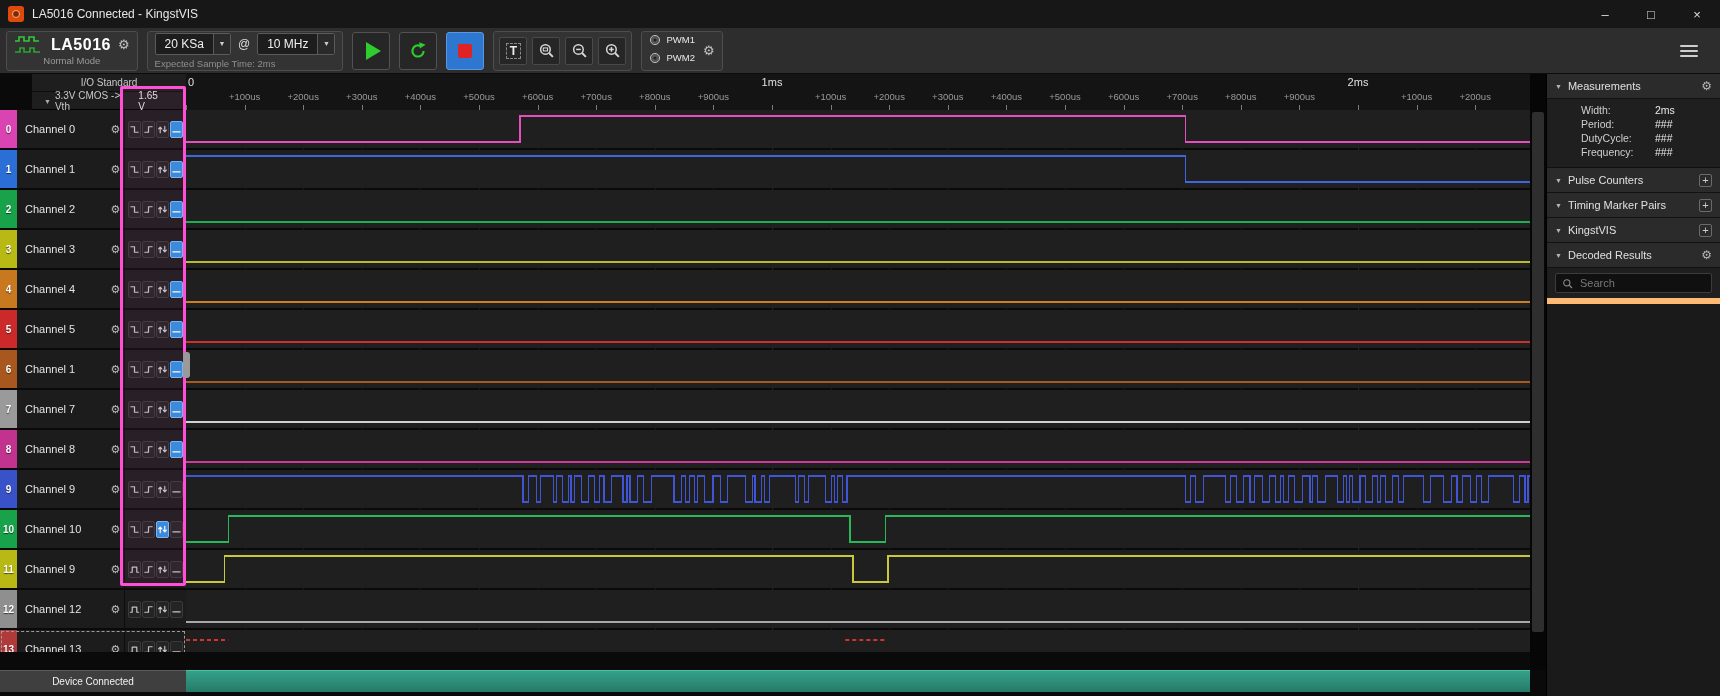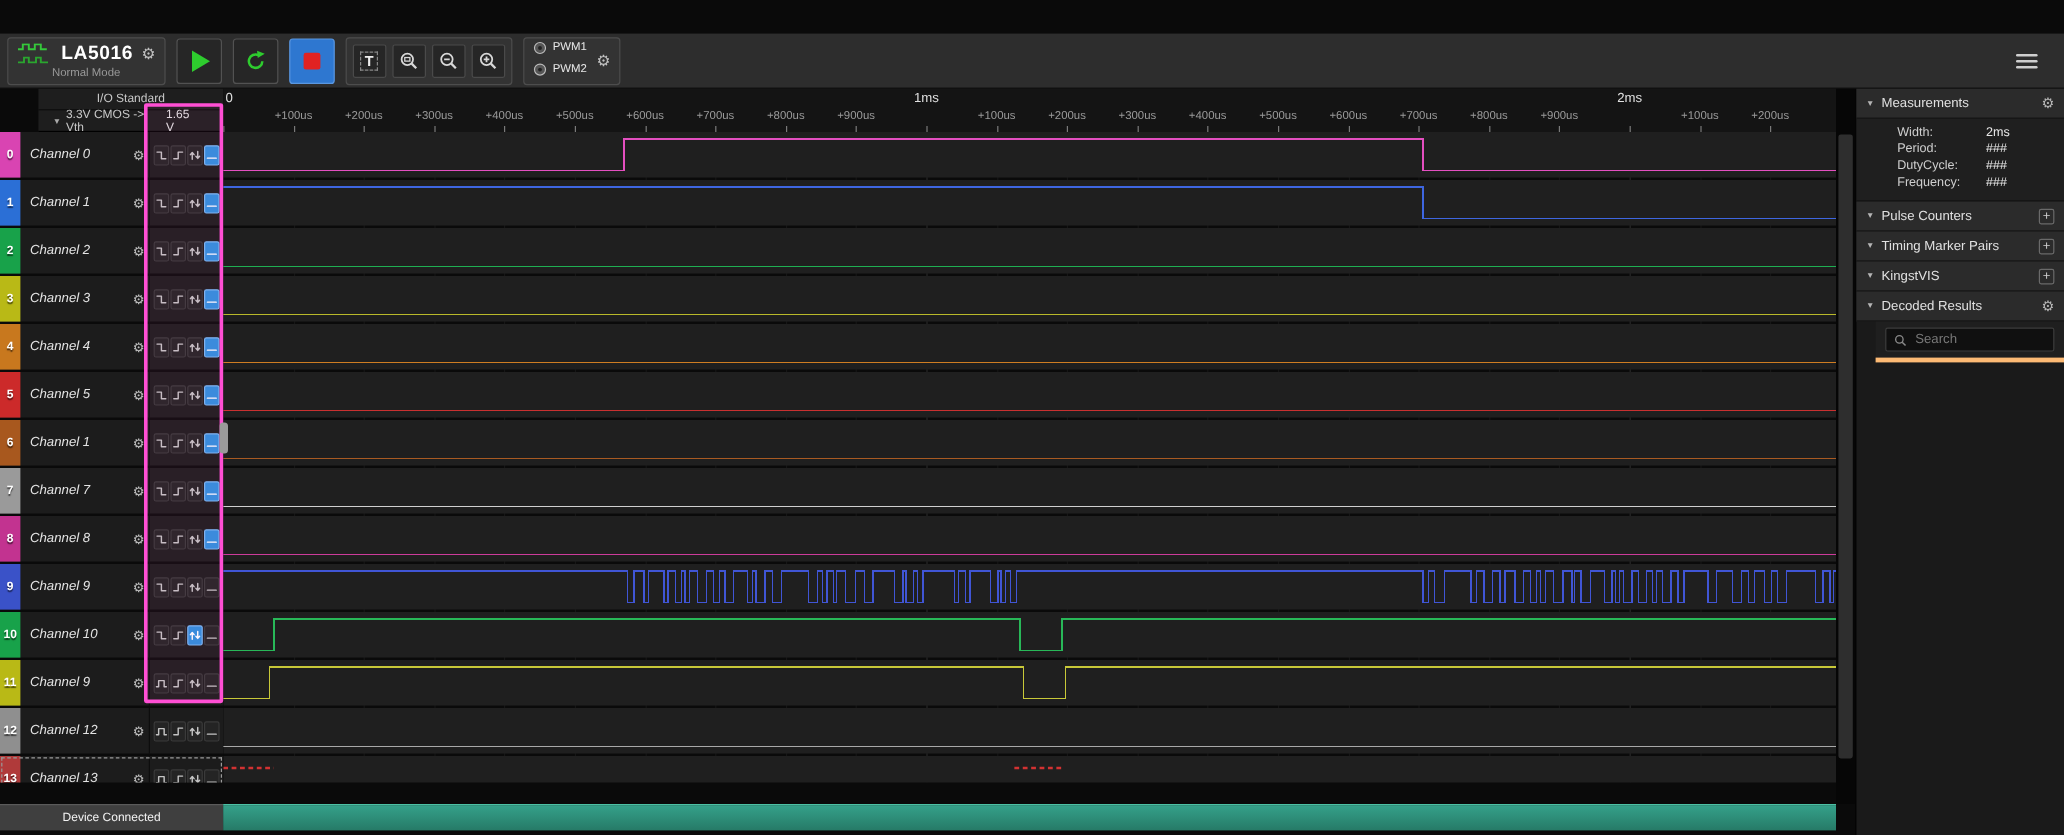--- a/index.html
+++ b/index.html
@@ -46,21 +46,21 @@
   #left-panel{position:absolute;left:0;top:74px;width:186px;height:596px;background:#0a0a0a;}
   #io-header{height:36px;background:#1e1e1e;border-bottom:1px solid #000;font-size:10px;color:#c8c8c8;box-sizing:border-box;margin-left:32px;}
   .io-line1{height:17px;display:flex;align-items:center;justify-content:center;border-bottom:1px solid #0d0d0d;}
   .io-line2{height:18px;display:flex;align-items:center;padding-left:12px;gap:4px;}
   .io-caret{font-size:7px;color:#aaa;}
   .vth{margin-left:auto;margin-right:20px;color:#e0e0e0;}
   #channel-list{position:absolute;left:0;top:36px;width:186px;height:542px;overflow:hidden;background:#0a0a0a;}
   .ch-row{height:38px;margin-bottom:2px;background:#1c1c1c;display:flex;align-items:stretch;}
   .ch-row.focused{outline:1px dashed #9a9a9a;outline-offset:-2px;}
   .ch-badge{width:17px;display:flex;align-items:center;justify-content:center;font-size:10px;font-weight:bold;color:#fff;text-shadow:0 1px 1px rgba(0,0,0,.6);flex:0 0 auto;}
-  .ch-name{flex:1;display:flex;align-items:center;padding-left:8px;font-size:11px;color:#e4e4e4;white-space:nowrap;overflow:hidden;font-style:italic;}
+  .ch-name{flex:1;display:flex;align-items:center;padding-left:8px;font-size:11px;color:#e4e4e4;white-space:nowrap;overflow:hidden;}
   .gearbtn{width:17px;display:flex;align-items:center;justify-content:center;color:#bdbdbd;font-size:11px;flex:0 0 auto;}
   .trig-col{display:flex;align-items:center;gap:1px;padding:0 3px;border-left:1px solid #0d0d0d;flex:0 0 auto;}
   .trig{width:13px;height:17px;display:flex;align-items:center;justify-content:center;border:1px solid #3a3a3a;border-radius:2px;background:#242424;color:#c4c4c4;box-sizing:border-box;}
   .trig svg{width:11px;height:11px;display:block;}
   .trig.active{background:#2f8fdd;border-color:#79b8f2;color:#fff;}
 
   
   #ruler{position:absolute;left:186px;top:74px;width:1344px;height:36px;background:#141414;border-bottom:1px solid #000;overflow:hidden;}
   .ruler-major-label{position:absolute;top:2px;font-size:11px;color:#e0e0e0;transform:translateX(-50%);white-space:nowrap;}
   .ruler-minor-label{position:absolute;top:17px;font-size:9.5px;color:#9a9a9a;transform:translateX(-50%);white-space:nowrap;}
@@ -82,48 +82,71 @@
   #right-panel{position:absolute;left:1546px;top:74px;width:174px;height:622px;background:#1a1a1a;border-left:1px solid #000;box-sizing:border-box;}
   .rp-header{height:24px;background:#2b2b2b;border-bottom:1px solid #121212;display:flex;align-items:center;padding:0 8px;gap:6px;}
   .rp-caret{font-size:7px;color:#b5b5b5;}
   .rp-label{font-size:11px;color:#e0e0e0;flex:1;white-space:nowrap;}
   .rp-gear{color:#b5b5b5;font-size:12px;}
   .rp-plus{width:13px;height:13px;border:1px solid #6a6a6a;border-radius:2px;display:flex;align-items:center;justify-content:center;font-size:11px;color:#cfcfcf;line-height:1;box-sizing:border-box;}
   #measurements-body{padding:4px 0 8px 0;background:#1f1f1f;border-bottom:1px solid #101010;}
   .meas-row{display:flex;padding:1px 10px;font-size:10.5px;}
   .meas-label{width:74px;color:#cfcfcf;margin-left:24px;}
   .meas-value{color:#e8e8e8;}
-  #search-bar{padding:5px 8px;background:#1f1f1f;border-bottom:4px solid #fdba74;margin-left:16px;}
+  #search-bar{padding:5px 8px;background:#1f1f1f;border-bottom:6px solid #fdba74;}
   .search-box{height:20px;background:#101010;border:1px solid #3c3c3c;border-radius:2px;display:flex;align-items:center;padding:0 6px;gap:5px;box-sizing:border-box;}
   .search-box input{flex:1;background:transparent;border:none;outline:none;color:#ddd;font-size:11px;font-family:inherit;min-width:0;}
   .search-box input::placeholder{color:#787878;}
 
   
   #status-bar{position:absolute;left:0;top:670px;width:186px;height:22px;background:#3f3f3f;color:#f2f2f2;font-size:10px;display:flex;align-items:center;justify-content:center;border-top:1px solid #5a5a5a;box-sizing:border-box;}
   #overview-bar{position:absolute;left:186px;top:670px;width:1344px;height:22px;background:linear-gradient(#35a18a,#267a67);border-top:1px solid #4cc0a4;box-sizing:border-box;}
 </style>
 </head>
 <body>
 
 <div id="app">
 
+  <div id="titlebar">
+    <div class="app-logo"></div>
+    <span class="title-text">LA5016 Connected - KingstVIS</span>
+    <div class="win-controls">
+      <div class="win-btn">–</div>
+      <div class="win-btn">□</div>
+      <div class="win-btn">×</div>
+    </div>
+  </div>
 
   <div id="toolbar">
     <div class="tb-group">
       <div class="logo-row">
         <svg width="30" height="18" viewBox="0 0 30 18">
           <path d="M1 5 h4 v-4 h5 v4 h5 v-4 h5 v4 h5" stroke="#35c93b" stroke-width="1.6" fill="none"></path>
           <path d="M1 16 h5 v-4 h4 v4 h6 v-4 h4 v4 h6" stroke="#2aa52f" stroke-width="1.6" fill="none"></path>
         </svg>
         <span class="device-name">LA5016</span>
         <span class="gear">⚙</span>
       </div>
       <div class="mode-label">Normal Mode</div>
     </div>
 
+    <div class="tb-group">
+      <div class="samp-row">
+        <div class="dropdown">
+          <span class="dd-label">20 KSa</span>
+          <span class="dd-caret">▼</span>
+        </div>
+        <span class="at-label">@</span>
+        <div class="dropdown">
+          <span class="dd-label">10 MHz</span>
+          <span class="dd-caret">▼</span>
+        </div>
+      </div>
+      <div class="expected">Expected Sample Time: 2ms</div>
+    </div>
 
     <div class="run-btn">
       <span class="play-tri"></span>
     </div>
     <div class="run-btn">
       <svg width="20" height="20" viewBox="0 0 20 20">
         <path d="M15.6 10 a5.6 5.6 0 1 1 -3.2-5.1" stroke="#2ecc2e" stroke-width="2.1" fill="none"></path>
         <polygon points="11.2,1.2 17.6,3.8 11.8,7.4" fill="#2ecc2e"></polygon>
       </svg>
     </div>

